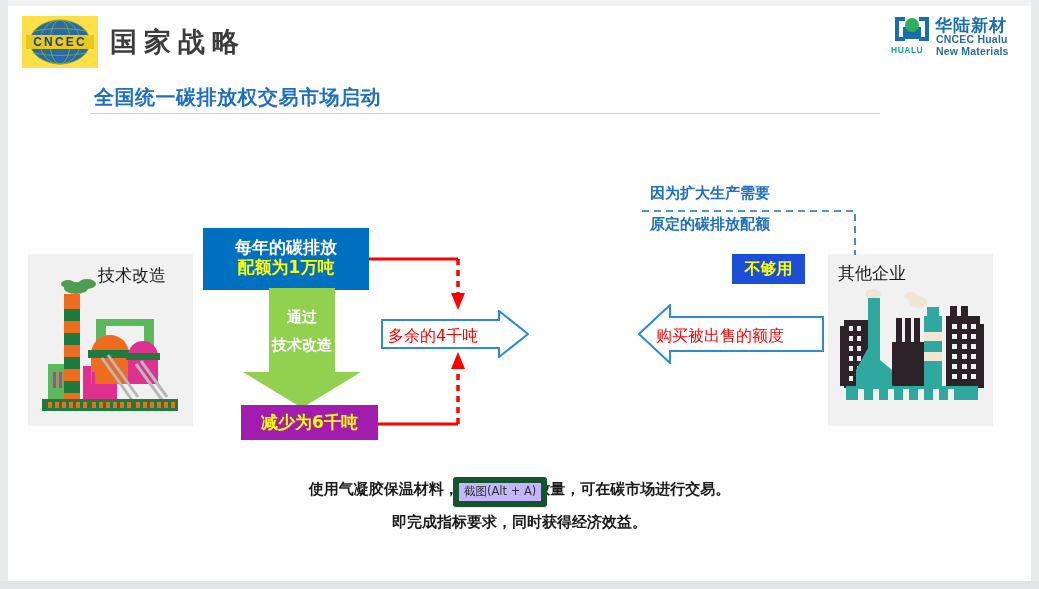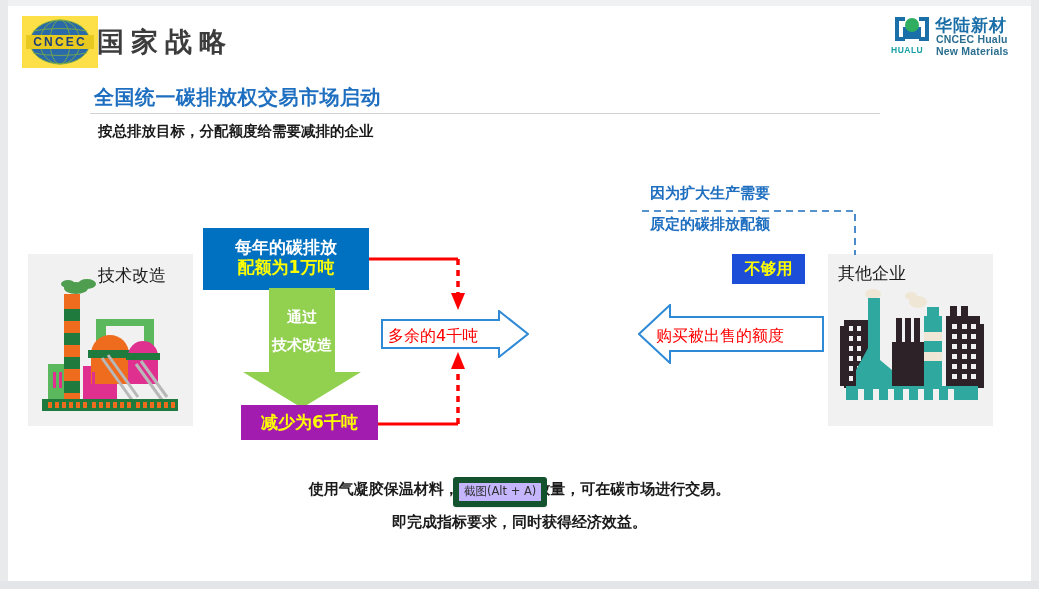--- a/index.html
+++ b/index.html
@@ -21,21 +21,21 @@
   .edge-right { position:absolute; right:0; top:0; width:8px; height:589px; background:#e9eaec; }
   .edge-top   { position:absolute; left:0; top:0; width:1039px; height:6px; background:#f0f1f3; }
   .edge-bottom{ position:absolute; left:0; bottom:0; width:1039px; height:8px; background:#e4e5e8; }
 
   
   .cncec-logo {
     position: absolute; left: 22px; top: 16px;
     width: 76px; height: 52px; background: #fde047;
   }
   .brand-cn {
-    position: absolute; left: 97px; top: 24px;
+    position: absolute; left: 110px; top: 24px;
     font-size: 27px; font-weight: 700; letter-spacing: 7px;
     color: #3c3c3c;
     font-family: "DejaVu Sans", "Liberation Sans", sans-serif;
   }
   .hualu-logo { position: absolute; right: 22px; top: 14px; width: 126px; height: 46px; }
   .hualu-cn {
     position: absolute; left: 44px; top: 0px;
     font-size: 17px; font-weight: 700; color: #1a6fa8; letter-spacing: 1px;
     font-family: "DejaVu Sans", "Liberation Sans", sans-serif;
   }
@@ -198,21 +198,20 @@
       <circle cx="21" cy="11" r="7" fill="#2fae60"></circle>
     </svg>
     <div class="hualu-mark-text">HUALU</div>
     <div class="hualu-cn">华陆新材</div>
     <div class="hualu-en1">CNCEC Hualu</div>
     <div class="hualu-en2">New Materials</div>
   </div>
 
   <div class="slide-title">全国统一碳排放权交易市场启动</div>
   <div class="title-rule"></div>
-  <div class="slide-subtitle">按总排放目标，分配额度给需要减排的企业</div>
 
   <div class="panel panel-left">
     <svg width="165" height="172" viewBox="0 0 165 172">
       <g fill="#4f9e4f">
         <ellipse cx="48" cy="34" rx="12" ry="6"></ellipse>
         <ellipse cx="59" cy="30" rx="9" ry="5"></ellipse>
         <ellipse cx="40" cy="30" rx="7" ry="4"></ellipse>
       </g>
       <rect x="68" y="65" width="58" height="55" fill="#5cb85c"></rect>
       <rect x="78" y="72" width="38" height="40" fill="#f1f1f1"></rect>

